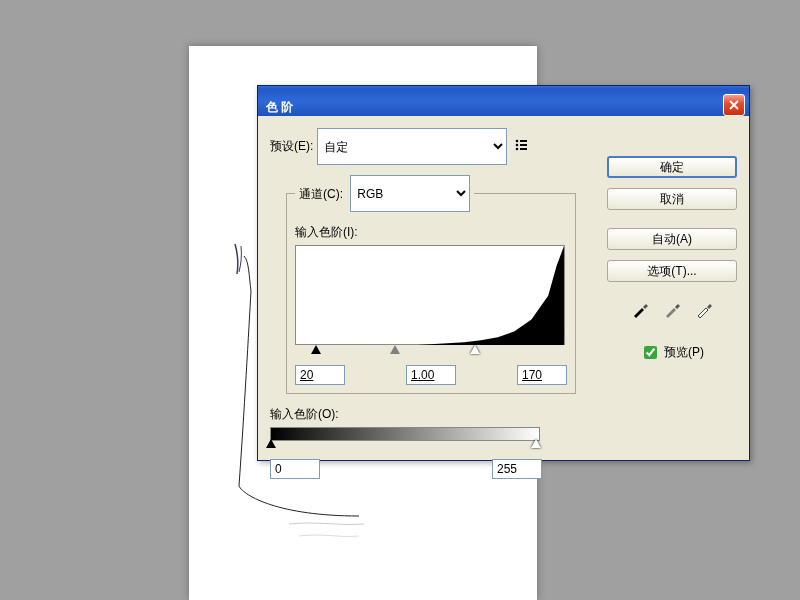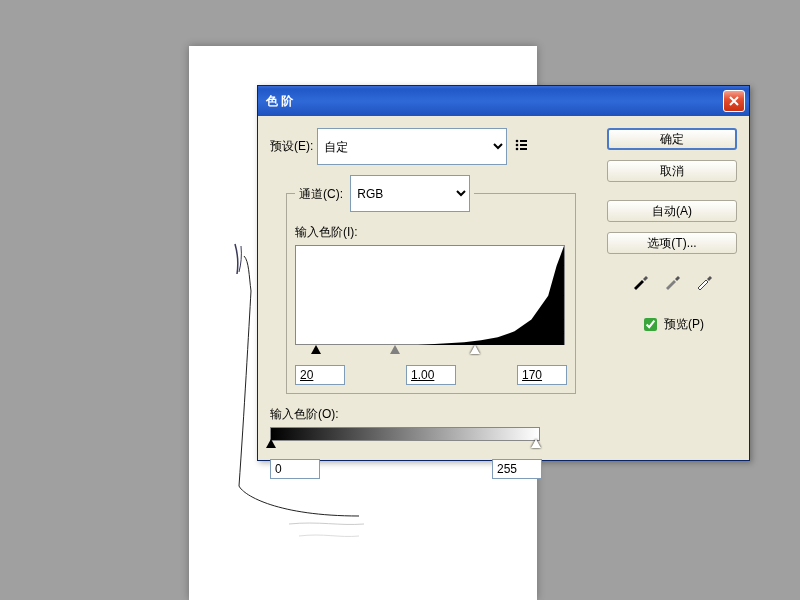--- a/index.html
+++ b/index.html
@@ -2,21 +2,21 @@
 <html><head>
 <meta charset="utf-8">
 <style>
 * { box-sizing: border-box; font-family: "Microsoft YaHei", Tahoma, sans-serif; font-size: 12px; }
 body { margin: 0; width: 800px; height: 600px; background: #a0a0a0; position: relative; overflow: hidden; }
 
 .canvas-doc { position: absolute; left: 189px; top: 46px; width: 348px; height: 554px; background: #fff; box-shadow: 0 0 8px rgba(0,0,0,.3); }
 .canvas-doc svg { width: 100%; height: 100%; }
 
 .dialog { position: absolute; left: 257px; top: 85px; width: 493px; height: 376px; background: #ece9d8; border: 1px solid #0a246a; box-shadow: 2px 2px 6px rgba(0,0,0,.3); }
-.titlebar { height: 30px; background: linear-gradient(#3b6cd7,#2158c7 10%,#2f69d8 50%,#1e52be); color: #fff; display: flex; align-items: center; padding: 0 4px 0 8px; font-size: 14px; font-weight: bold; }
+.titlebar { height: 30px; background: linear-gradient(#3b6cd7,#2158c7 10%,#2f69d8 50%,#1e52be); color: #fff; display: flex; align-items: flex-end; padding: 0 4px 0 8px; font-size: 14px; font-weight: bold; }
 .titlebar .title-text { flex: 1; }
 .close-btn { width: 22px; height: 22px; background: linear-gradient(#f5a090,#e55030 40%,#c83010); border: 1px solid #fff; border-radius: 3px; display: flex; align-items: center; justify-content: center; color: #fff; font-weight: bold; cursor: pointer; }
 .close-btn svg { width: 12px; height: 12px; }
 
 .body-area { position: absolute; left: 0; top: 30px; right: 0; bottom: 0; padding: 12px; }
 .left-col { position: absolute; left: 12px; top: 12px; width: 314px; }
 .right-col { position: absolute; right: 12px; top: 12px; width: 130px; display: flex; flex-direction: column; gap: 10px; align-items: stretch; }
 
 label.inline { display: inline-block; margin-right: 4px; }
 select { border: 1px solid #7f9db9; background: #fff; height: 37px; padding: 1px 2px; }
@@ -40,21 +40,21 @@
 .level-inputs { display: flex; justify-content: space-between; width: 272px; margin-top: 6px; }
 .level-inputs input { width: 50px; text-align: left; text-decoration: underline; }
 
 .output-ramp { width: 270px; height: 14px; background: linear-gradient(to right,#000,#fff); border: 1px solid #888; margin-top: 4px; }
 .output-inputs { display: flex; justify-content: space-between; width: 272px; margin-top: 6px; }
 .output-inputs input { width: 50px; }
 
 .section-label { margin-top: 6px; }
 
 .btn { height: 22px; border: 1px solid #aca899; border-radius: 3px; background: linear-gradient(#fff,#ece9d8); cursor: pointer; }
-.btn-default { border: 2px solid #4a7ac9; }
+.btn-default { border: 2px solid #4a7ac9; margin-top: 28px; }
 .droppers { display: flex; gap: 12px; justify-content: center; margin-top: 8px; }
 .dropper { width: 20px; height: 20px; cursor: pointer; }
 .dropper svg { width: 100%; height: 100%; }
 .preview-row { display: flex; align-items: center; justify-content: center; gap: 4px; margin-top: 13px; }
 .preview-row input { accent-color: #39a53a; }
 </style>
 </head>
 <body>
 
 <div class="canvas-doc">

